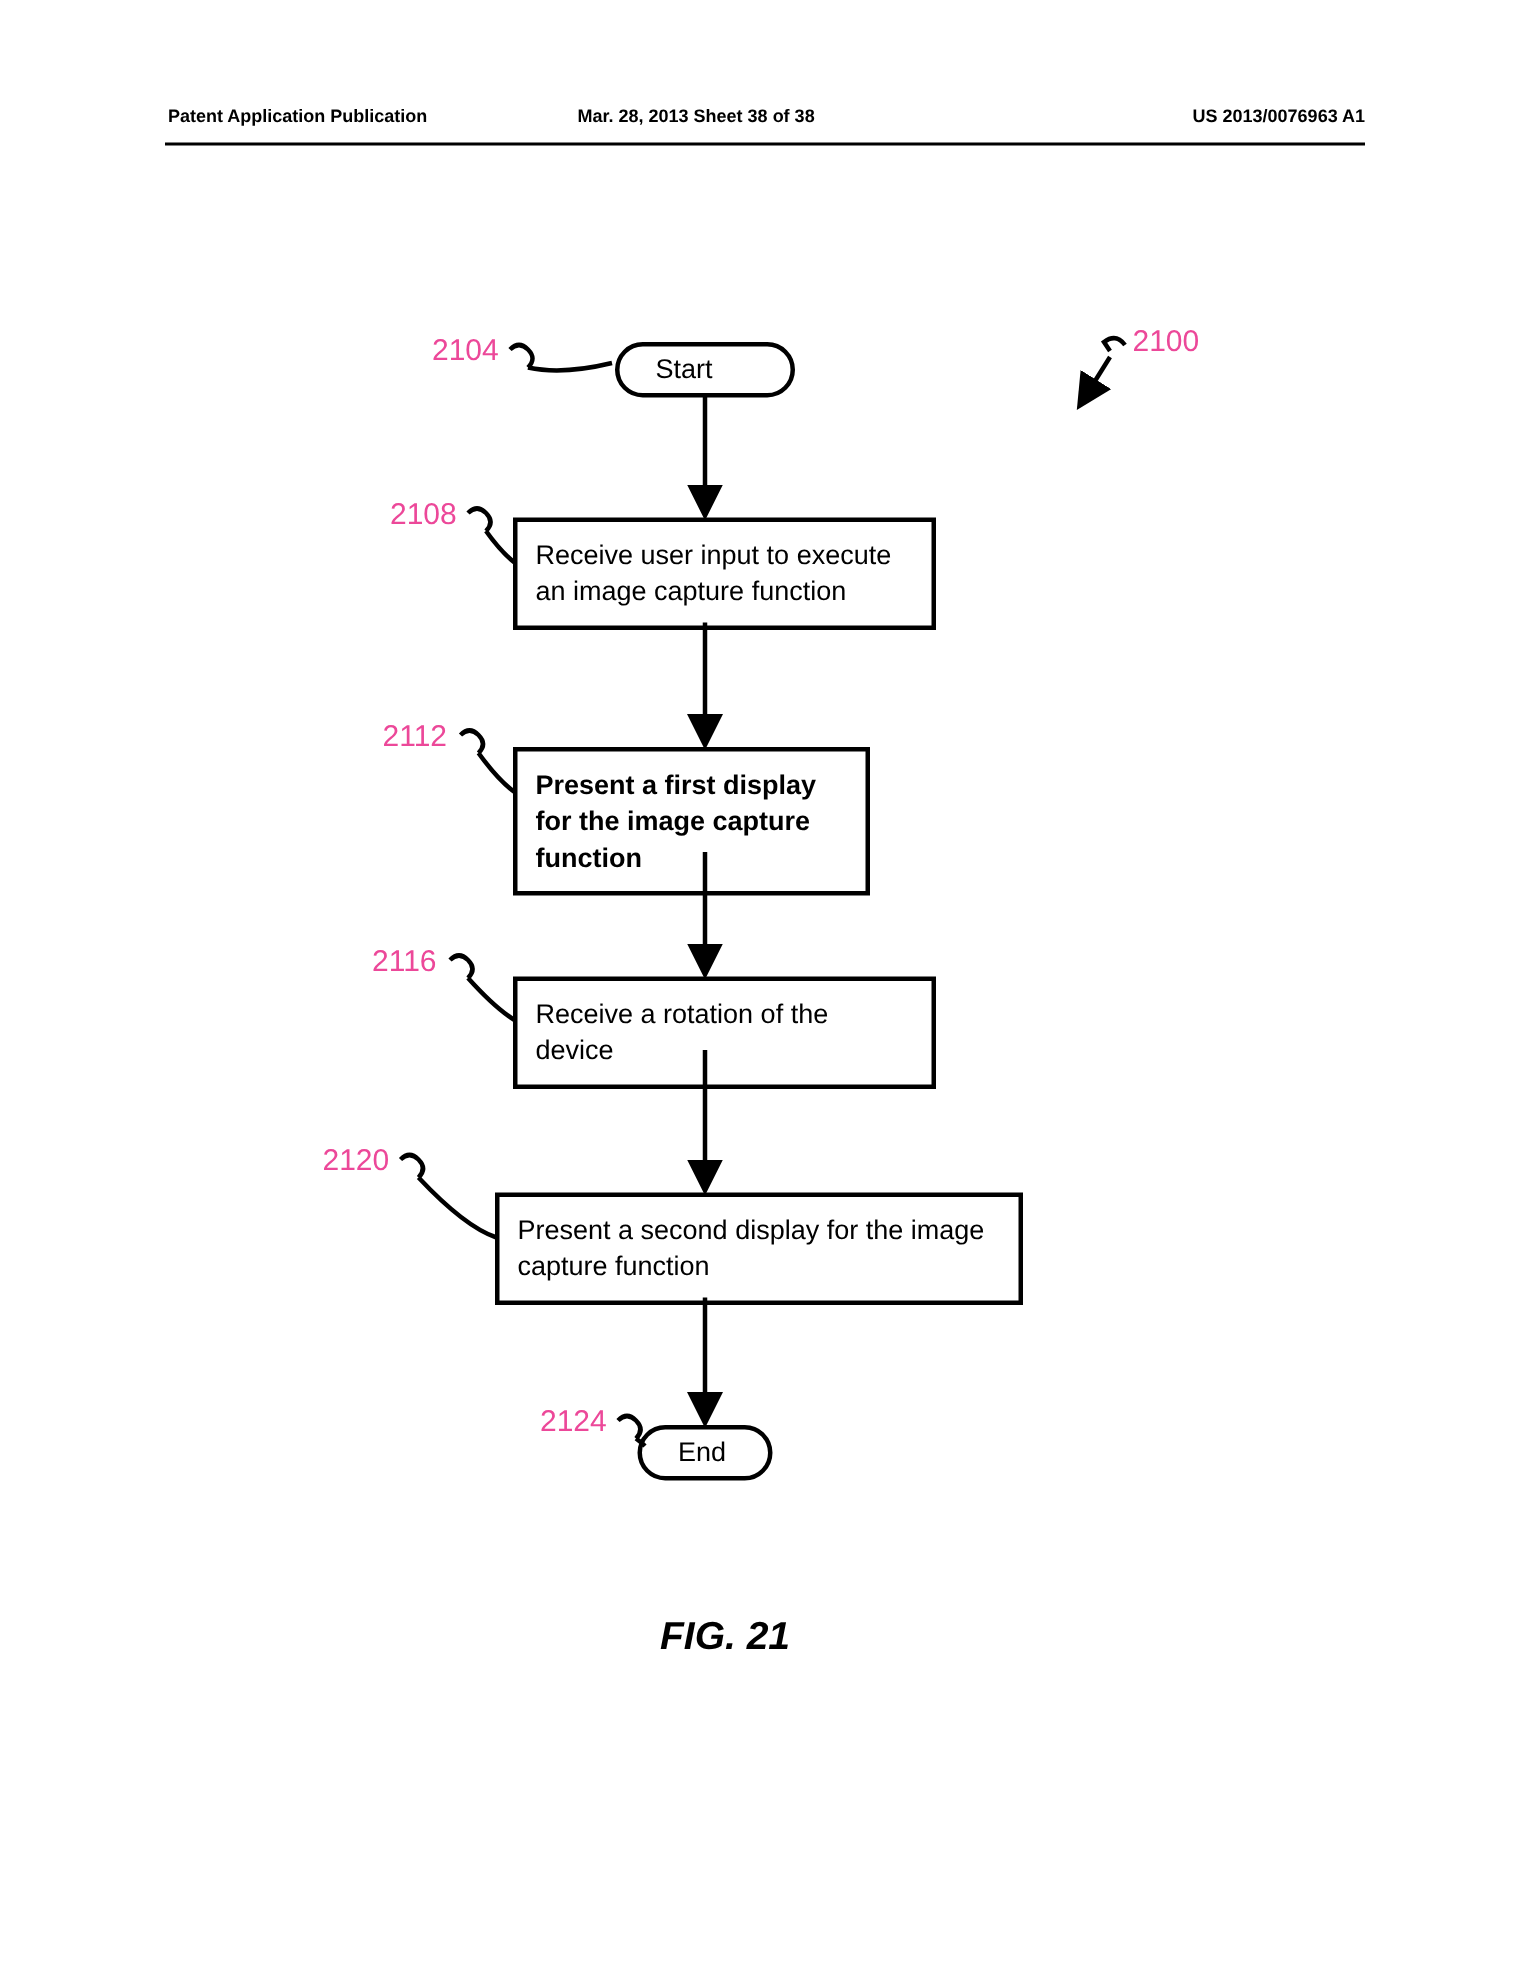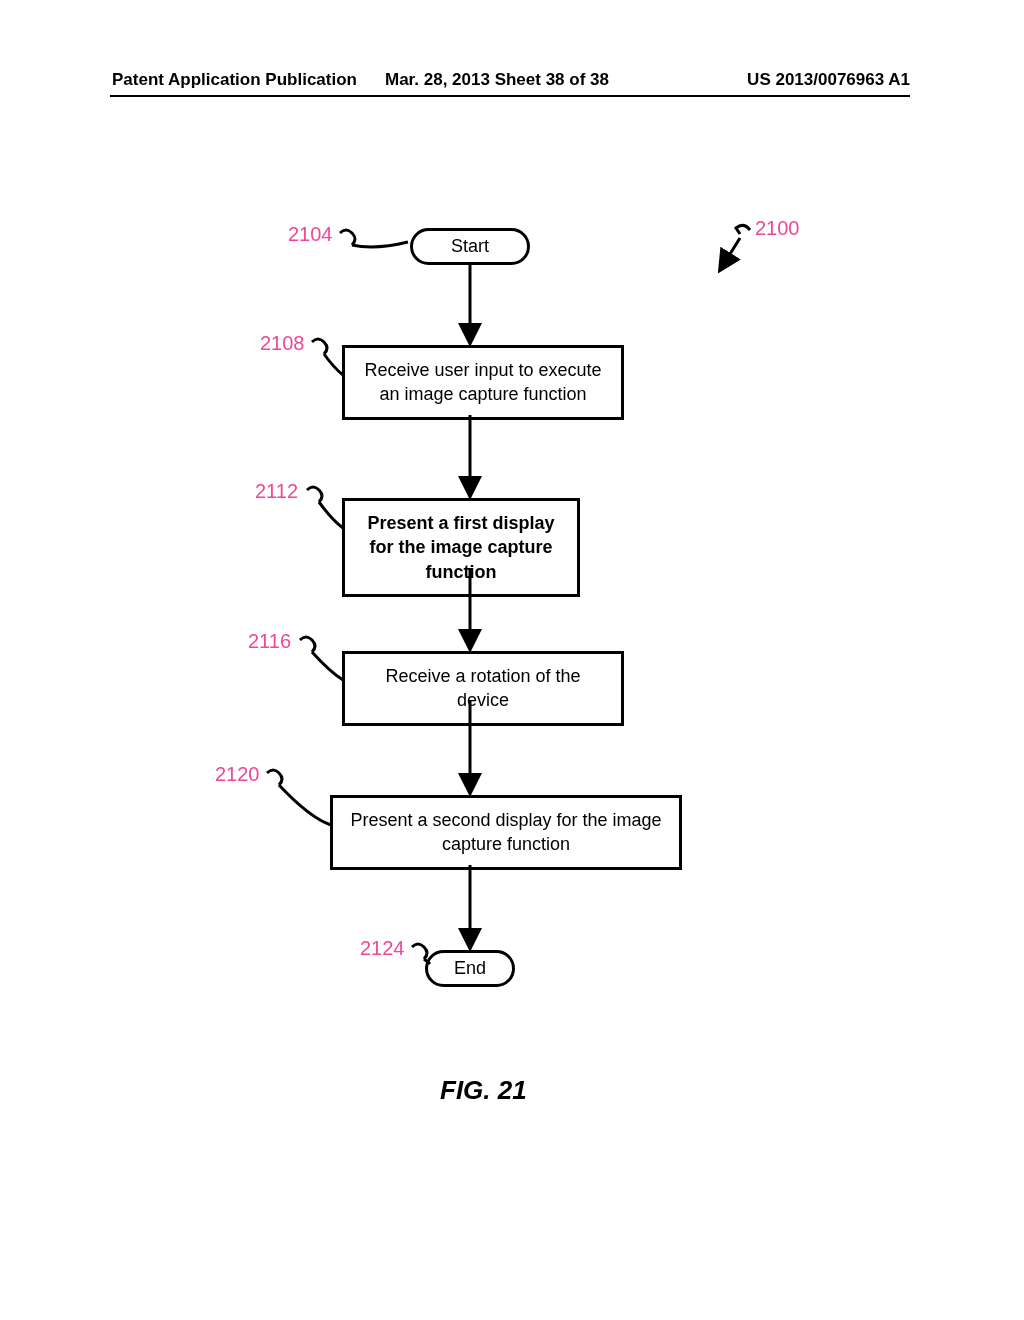--- a/index.html
+++ b/index.html
@@ -19,33 +19,33 @@
   .header-line {
     position: absolute;
     top: 95px;
     left: 110px;
     width: 800px;
     border-top: 2px solid #000;
   }
   .header-text {
     position: absolute;
     top: 70px;
-    font-size: 17px;
+    font-size: 12px;
     font-weight: bold;
     color: #000;
   }
   .h-left { left: 112px; }
   .h-mid { left: 385px; text-align: center; }
   .h-right { right: 114px; text-align: right; }
 
   .shape {
     position: absolute;
     border: 3px solid #000;
     background: #fff;
-    text-align: center;
+    text-align: left;
     box-sizing: border-box;
   }
   .pill {
     border-radius: 999px;
     padding: 5px 24px;
     font-size: 18px;
   }
   .rect {
     padding: 10px 12px;
     font-size: 18px;

